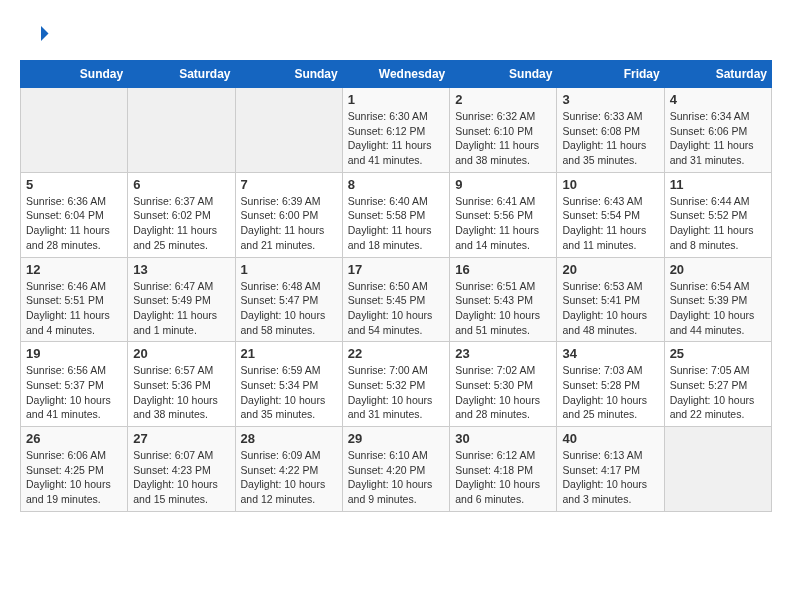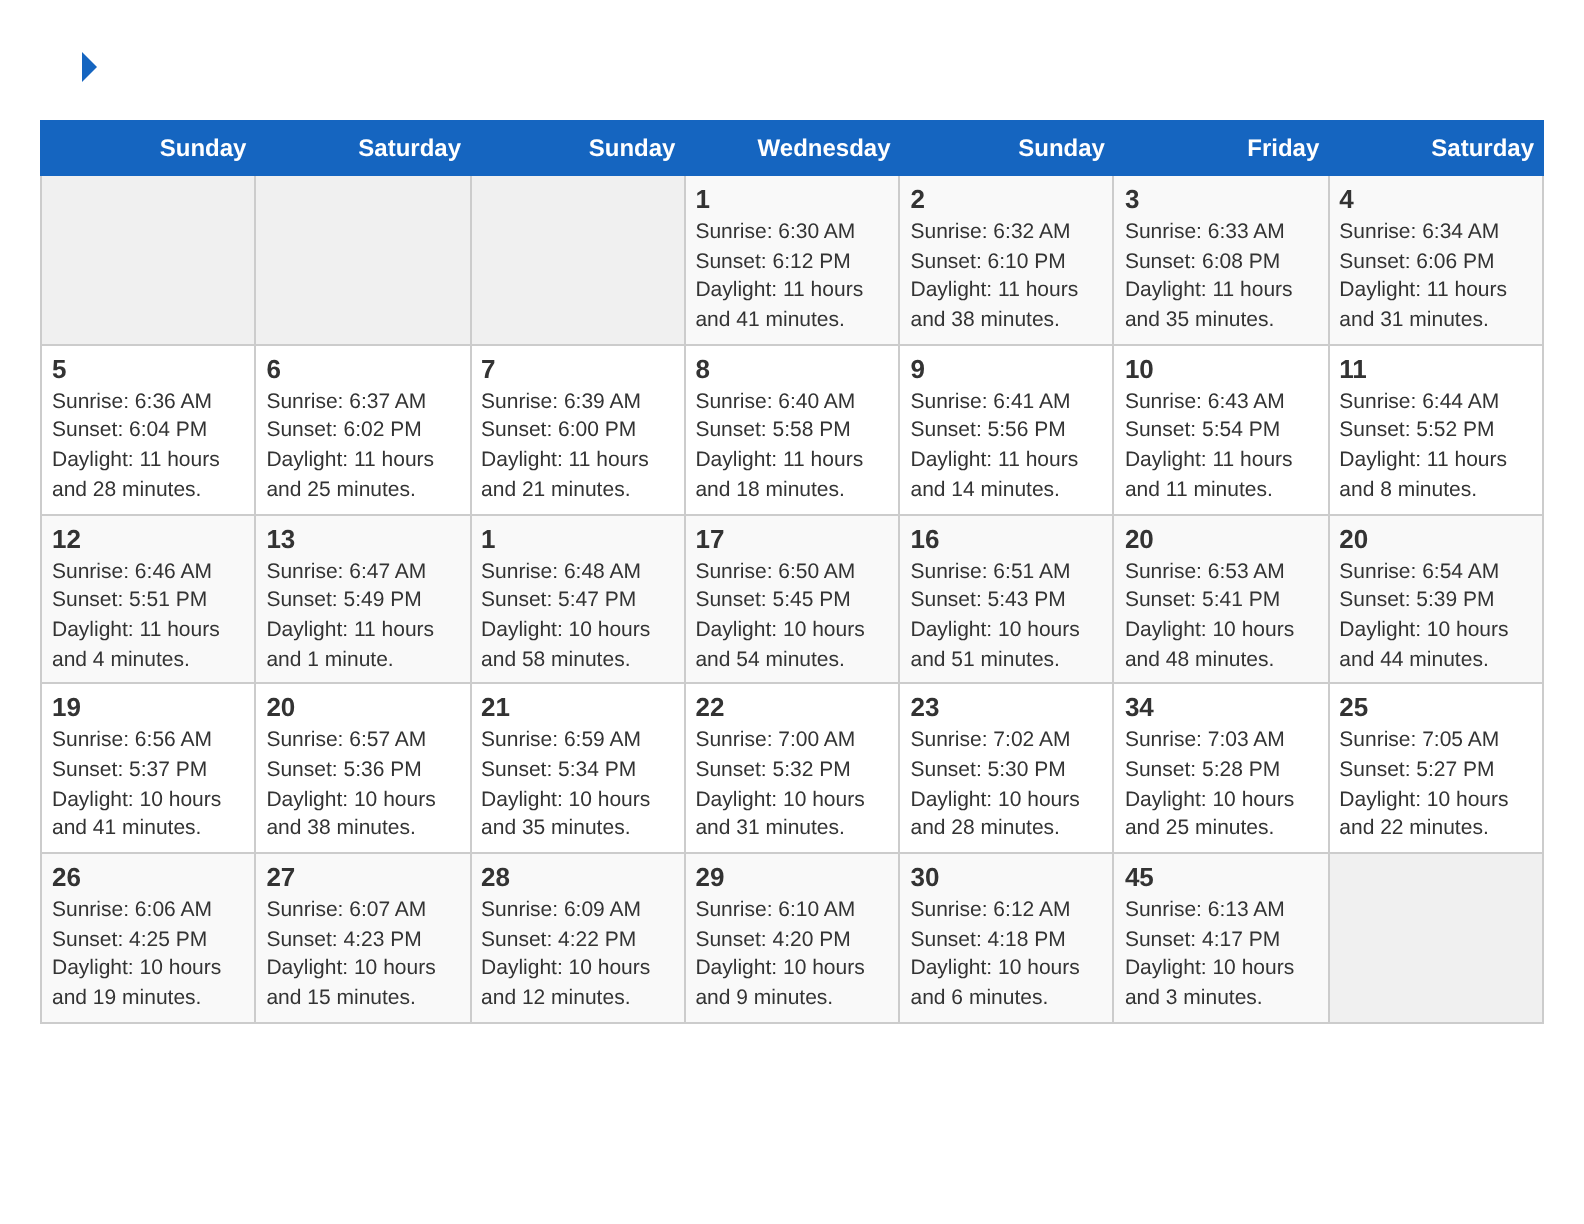--- a/index.html
+++ b/index.html
@@ -248,19 +248,19 @@
         </td>
         <td>
           <span class="day-num">29</span>
           <div class="day-info">Sunrise: 6:10 AM<br>Sunset: 4:20 PM<br>Daylight: 10 hours and 9 minutes.</div>
         </td>
         <td>
           <span class="day-num">30</span>
           <div class="day-info">Sunrise: 6:12 AM<br>Sunset: 4:18 PM<br>Daylight: 10 hours and 6 minutes.</div>
         </td>
         <td>
-          <span class="day-num">45</span>
+          <span class="day-num">40</span>
           <div class="day-info">Sunrise: 6:13 AM<br>Sunset: 4:17 PM<br>Daylight: 10 hours and 3 minutes.</div>
         </td>
         <td class="empty-cell"></td>
       </tr>
     </tbody>
 </table>
 
 </body></html>

